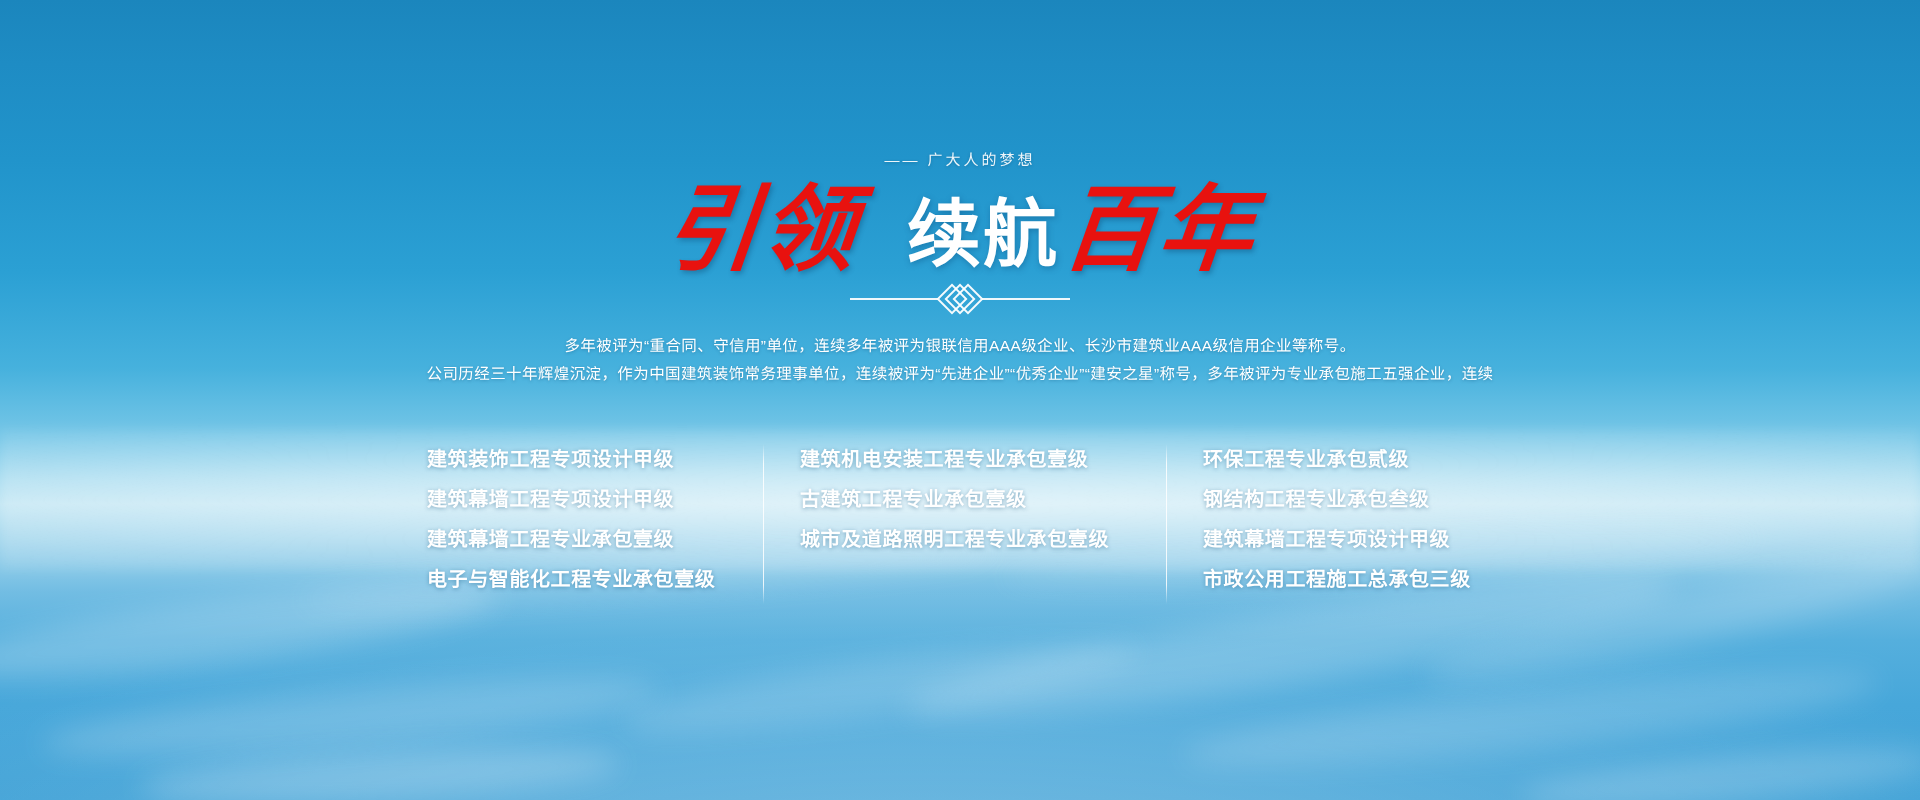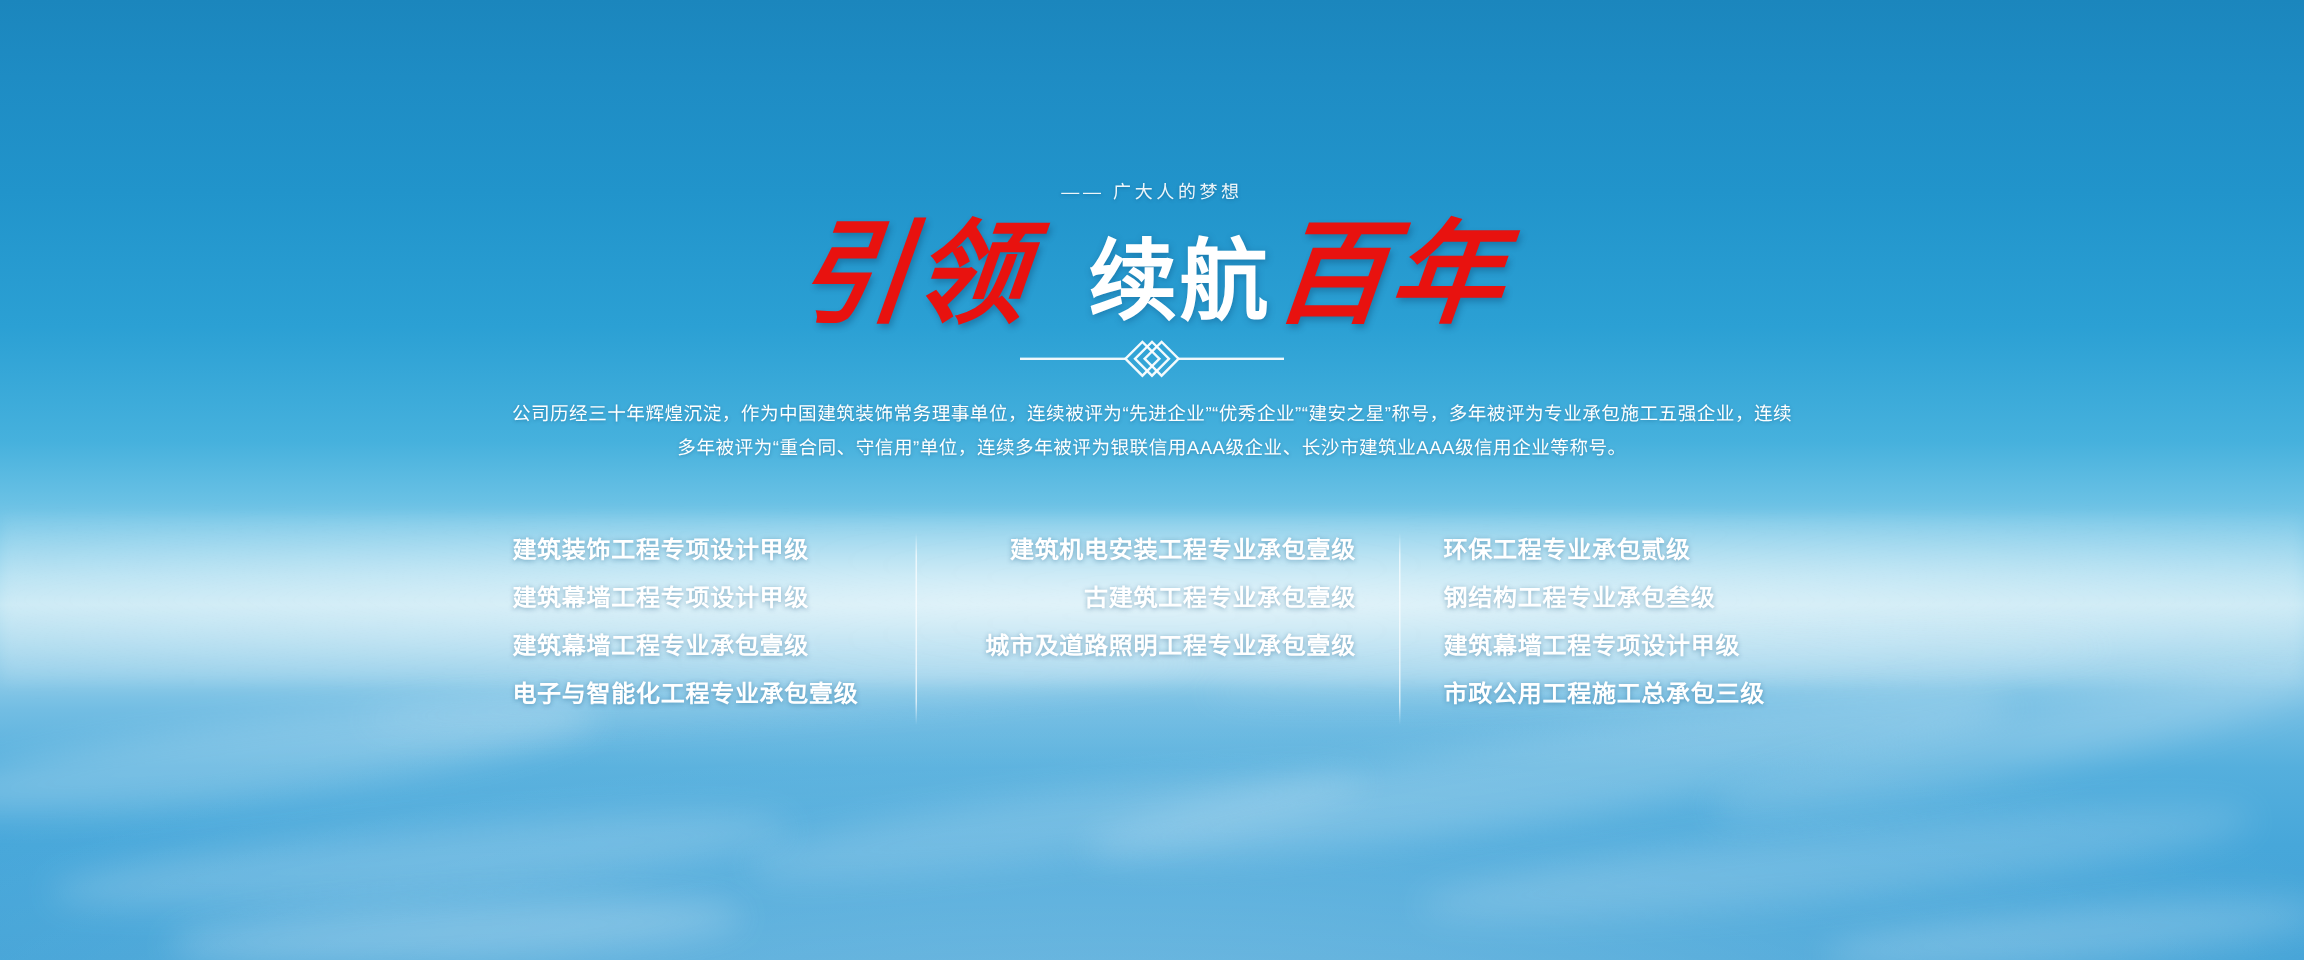--- a/index.html
+++ b/index.html
@@ -180,21 +180,21 @@
     display: flex;
     align-items: flex-start;
   }
   .qual-col {
     display: flex;
     flex-direction: column;
     gap: 9px;
     padding: 0 36px;
   }
   .qual-col.col-1 { width: 300px; text-align: left; padding-left: 0; }
-  .qual-col.col-2 { width: 330px; text-align: right; }
+  .qual-col.col-2 { width: 330px; text-align: left; }
   .qual-col.col-3 { width: 290px; text-align: left; padding-right: 0; justify-content: flex-end; }
   .qual-item {
     font-size: 20px;
     font-weight: 700;
     color: #ffffff;
     letter-spacing: 0.6px;
     line-height: 31px;
     white-space: nowrap;
     text-shadow: 0 1px 4px rgba(0,70,115,0.40);
   }
@@ -242,22 +242,22 @@
       <span class="rule"></span>
       <span class="gems">
         <span class="gem"></span>
         <span class="gem"></span>
         <span class="gem"></span>
       </span>
       <span class="rule"></span>
     </div>
 
     <div class="intro">
+      <p>多年被评为“重合同、守信用”单位，连续多年被评为银联信用AAA级企业、长沙市建筑业AAA级信用企业等称号。</p>
       <p>公司历经三十年辉煌沉淀，作为中国建筑装饰常务理事单位，连续被评为“先进企业”“优秀企业”“建安之星”称号，多年被评为专业承包施工五强企业，连续</p>
-      <p>多年被评为“重合同、守信用”单位，连续多年被评为银联信用AAA级企业、长沙市建筑业AAA级信用企业等称号。</p>
     </div>
 
     <div class="quals">
 
       <div class="qual-col col-1">
         <div class="qual-item">建筑装饰工程专项设计甲级</div>
         <div class="qual-item">建筑幕墙工程专项设计甲级</div>
         <div class="qual-item">建筑幕墙工程专业承包壹级</div>
         <div class="qual-item">电子与智能化工程专业承包壹级</div>
       </div>

